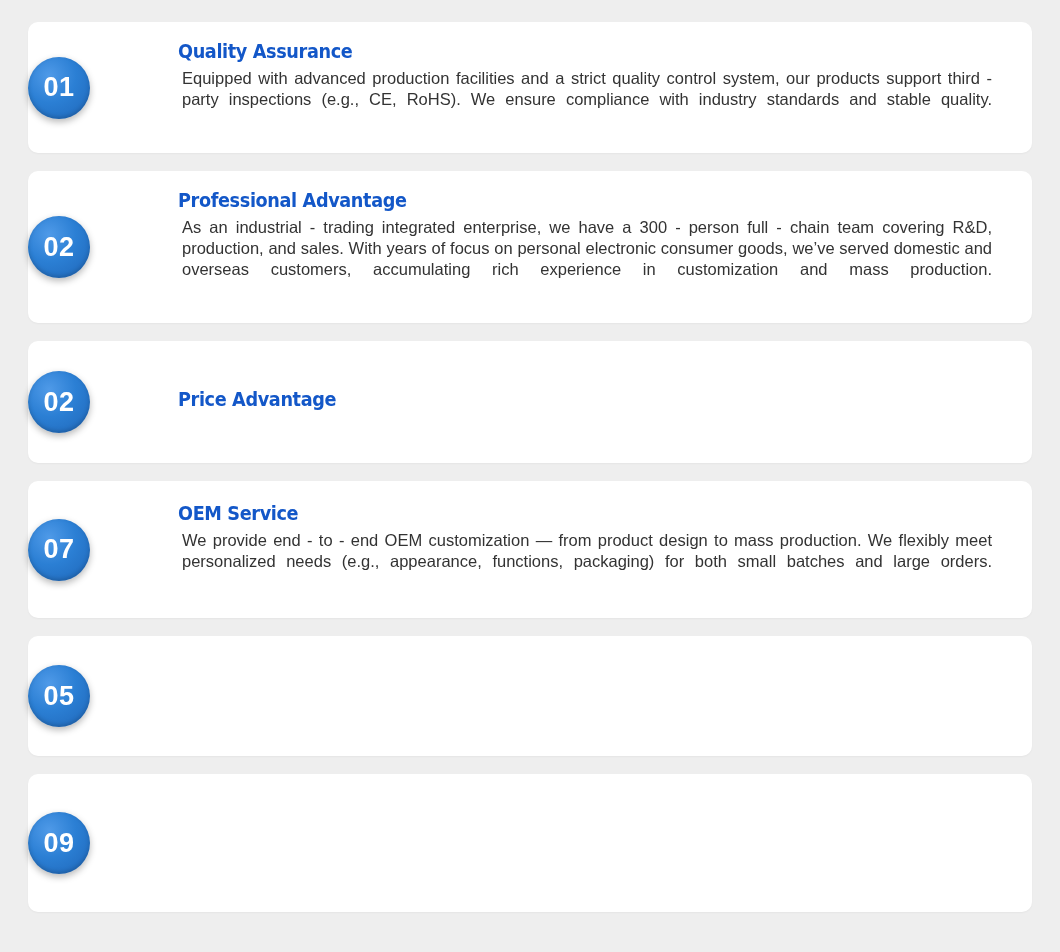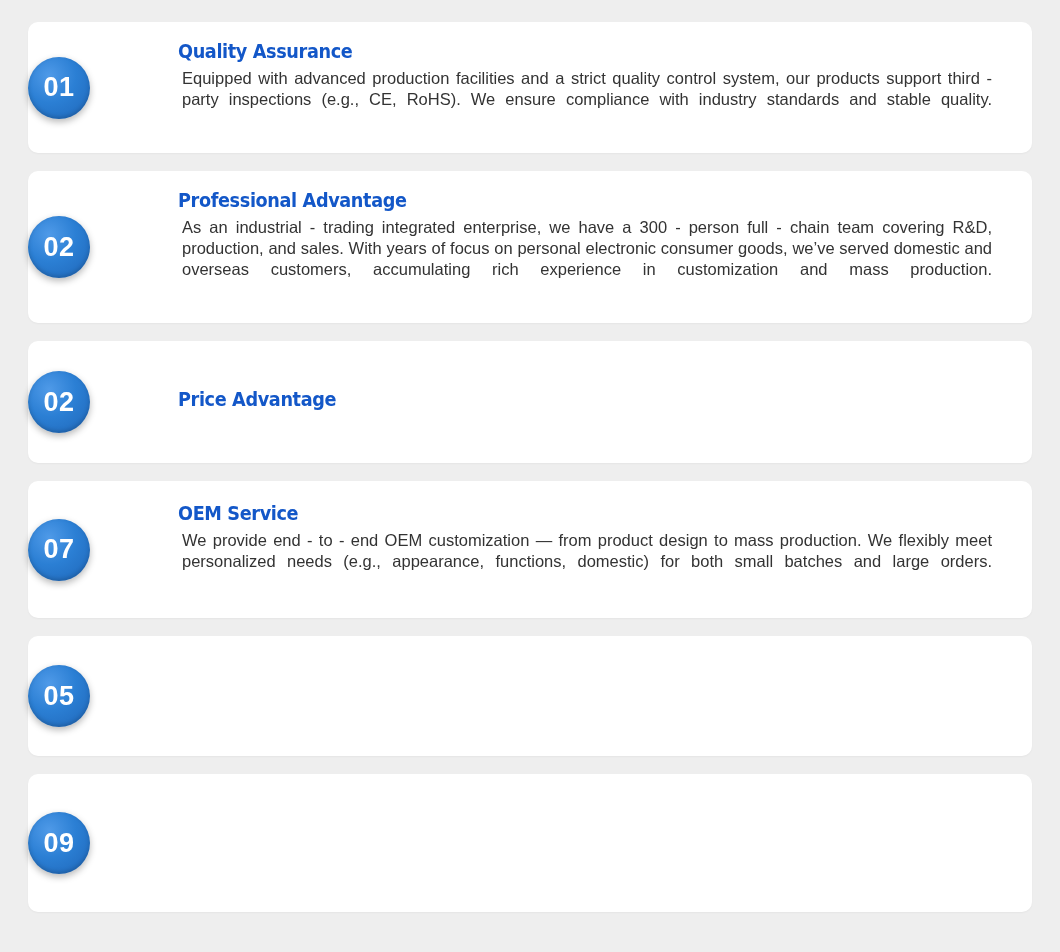--- a/index.html
+++ b/index.html
@@ -115,21 +115,21 @@
       <p class="title">Price Advantage</p>
     </div>
   </div>
 
   <div class="card card-4">
     <div class="badge-wrap">
       <div class="badge">07</div>
     </div>
     <div class="content">
       <p class="title">OEM Service</p>
-      <p class="desc">We provide end - to - end OEM customization — from product design to mass production. We flexibly meet personalized needs (e.g., appearance, functions, domestic) for both small batches and large orders.</p>
+      <p class="desc">We provide end - to - end OEM customization — from product design to mass production. We flexibly meet personalized needs (e.g., appearance, functions, packaging) for both small batches and large orders.</p>
     </div>
   </div>
 
   <div class="card card-5">
     <div class="badge-wrap">
       <div class="badge">05</div>
     </div>
   </div>
 
   <div class="card card-6">

